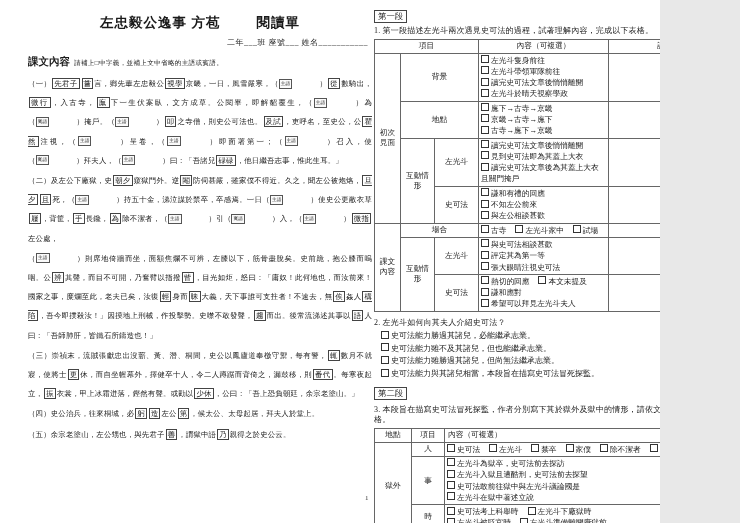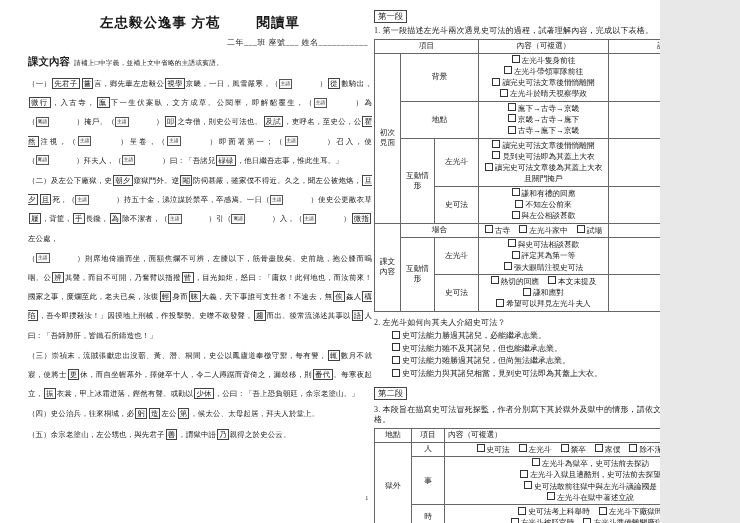--- a/index.html
+++ b/index.html
@@ -23,29 +23,29 @@
   .right-col{position:absolute;left:374px;top:10px;width:363px;font-size:8px;}
   .sec-label{display:inline-block;border:1px solid #444;padding:0 3px;font-size:8.4px;
              line-height:11px;margin-bottom:1px;text-align:center;}
   .q{font-size:8px;line-height:10.5px;margin:2px 0 2px 0;letter-spacing:.2px;}
   table{border-collapse:collapse;width:100%;table-layout:fixed;}
   th,td{border:1px solid #666;font-size:7.7px;padding:0 2px;vertical-align:middle;font-weight:normal;}
   th{text-align:center;height:13px;}
   .group-cell{text-align:center;line-height:10px;padding:0 4px;}
   .item-cell{text-align:center;line-height:10px;padding:0 3px;}
   .sub-cell{text-align:center;line-height:10px;}
-  .content-cell{padding:1px 2px;text-align:center;}
+  .content-cell{padding:1px 2px;}
   .opt-line{line-height:11.3px;}
   .opt{white-space:normal;}
   .opt + .opt{margin-left:9px;}
   .cb{display:inline-block;width:6px;height:6px;border:1px solid #333;margin-right:2px;
       vertical-align:-0.5px;background:#fff;}
   .quote-cell{background:#fff;}
   #q2opts{margin:1px 0 6px 0;}
-  #q2opts .opt-line{line-height:12.6px;margin-left:18px;}
+  #q2opts .opt-line{line-height:12.6px;margin-left:7px;}
   #t2 th.left{text-align:left;padding-left:3px;}
   .q3{margin-top:4px;}
   .page-num{position:absolute;left:365px;top:494px;font-size:7px;color:#333;}
   .mt6{margin-top:6px;}
 </style>
 </head>
 <body>
 
 <div class="page">
 
@@ -155,21 +155,21 @@
             <td class="quote-cell"></td>
           </tr>
         </tbody>
     </table>
 
     <div class="q mt6">2. 左光斗如何向其夫人介紹史可法？</div>
     <div id="q2opts">
         <div class="opt-line"><span class="opt"><span class="cb"></span><span>史可法能力勝過其諸兒，必能繼承志業。</span></span></div>
         <div class="opt-line"><span class="opt"><span class="cb"></span><span>史可法能力雖不及其諸兒，但也能繼承志業。</span></span></div>
         <div class="opt-line"><span class="opt"><span class="cb"></span><span>史可法能力雖勝過其諸兒，但尚無法繼承志業。</span></span></div>
-        <div class="opt-line"><span class="opt"><span class="cb"></span><span>史可法能力與其諸兒相當，見到史可法即為其蓋上大衣。</span></span></div>
+        <div class="opt-line"><span class="opt"><span class="cb"></span><span>史可法能力與其諸兒相當，本段旨在描寫史可法冒死探監。</span></span></div>
       </div>
 
     <div class="sec-label">第二段</div>
     <div class="q q3">3. 本段旨在描寫史可法冒死探監，作者分別寫下其於獄外及獄中的情形，請依文中資訊完成以下表格。</div>
 
     <table id="t2">
       <colgroup>
           <col style="width:37px">
           <col style="width:33px">
           <col>

